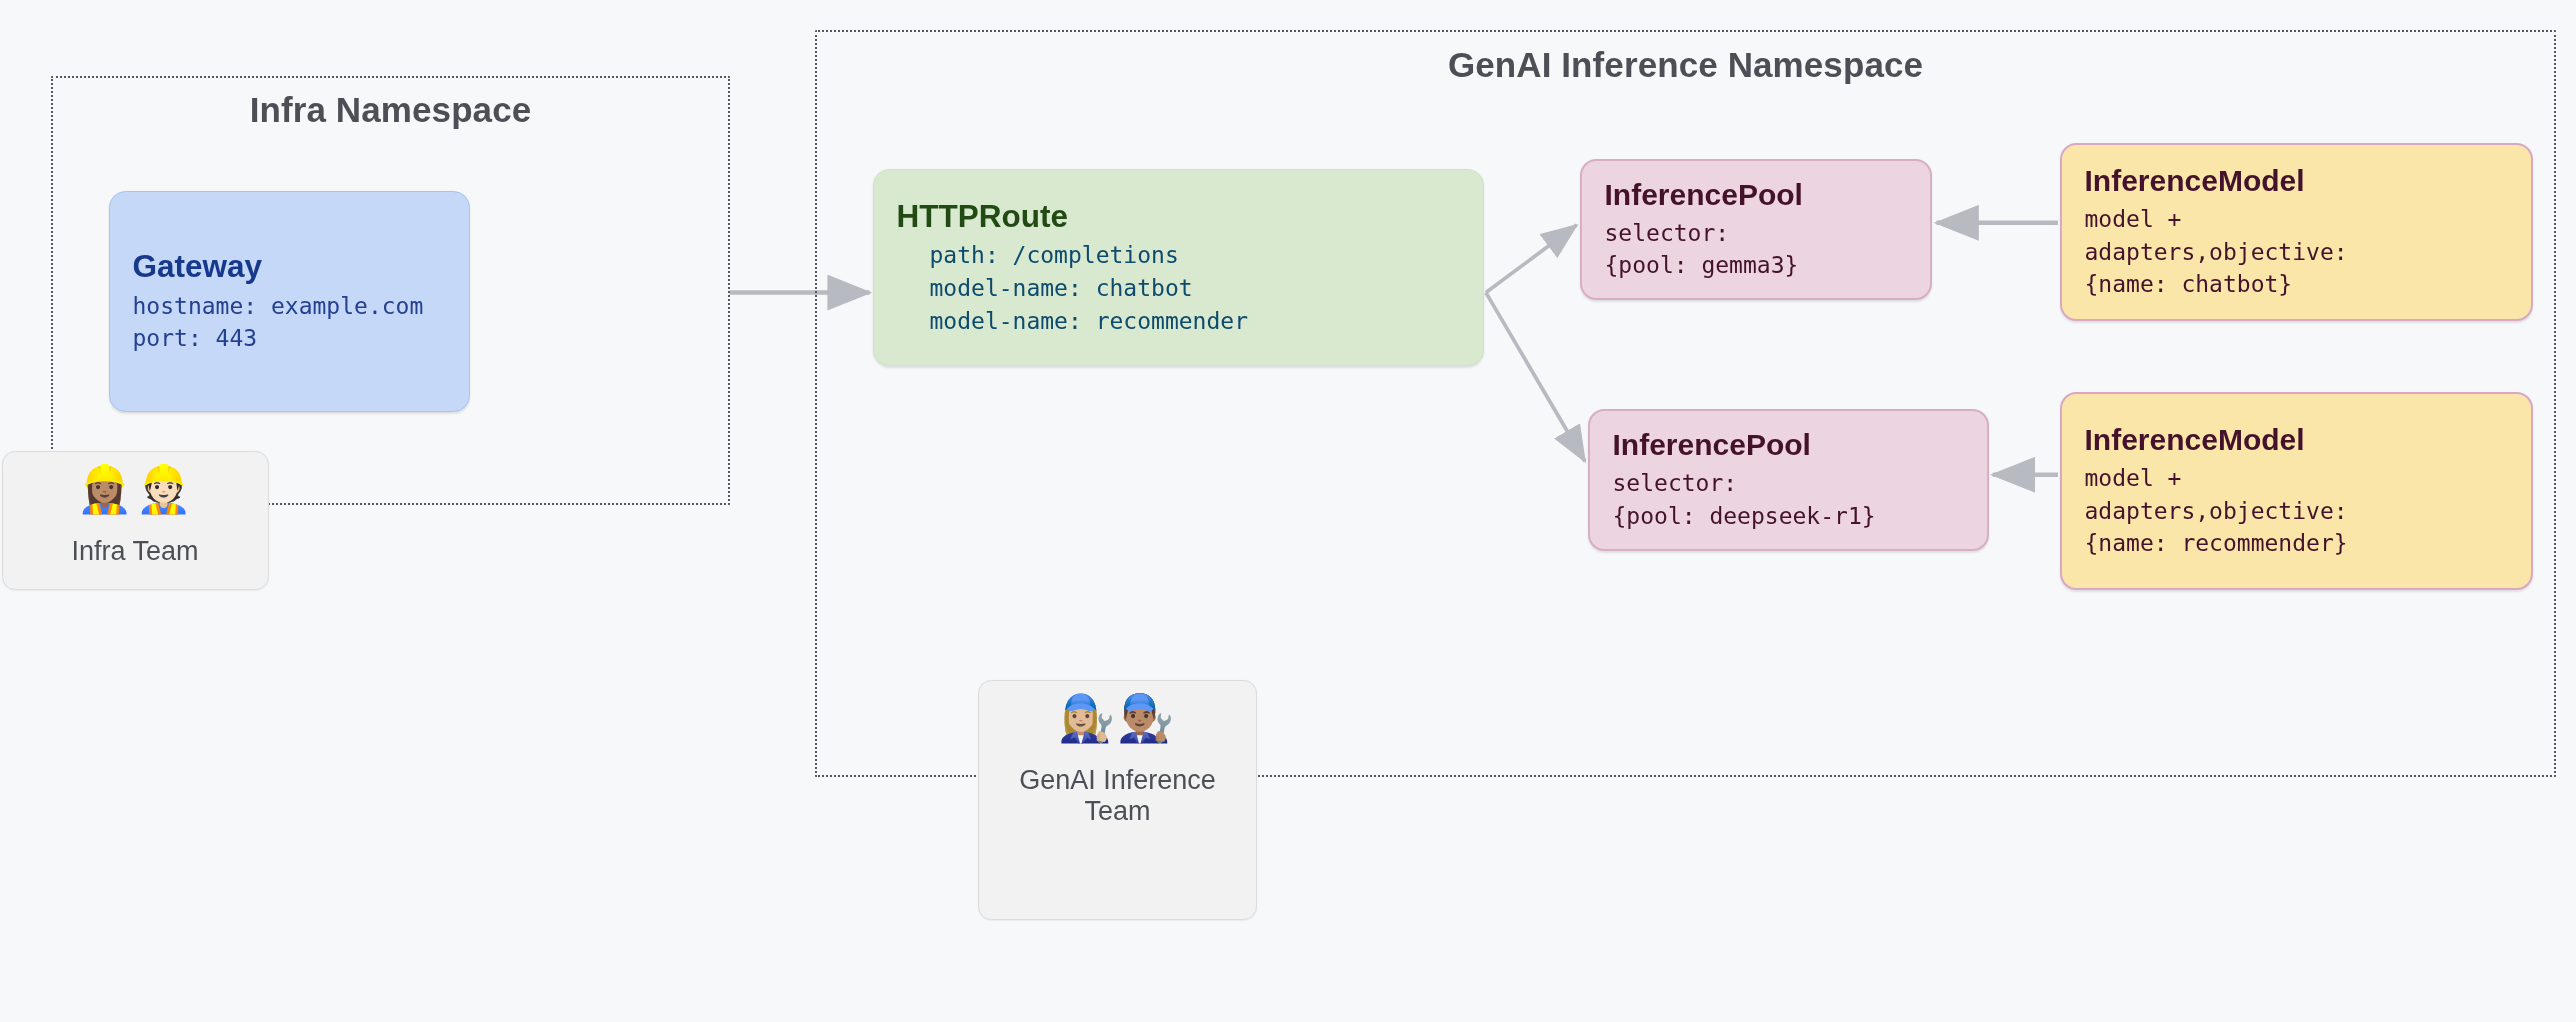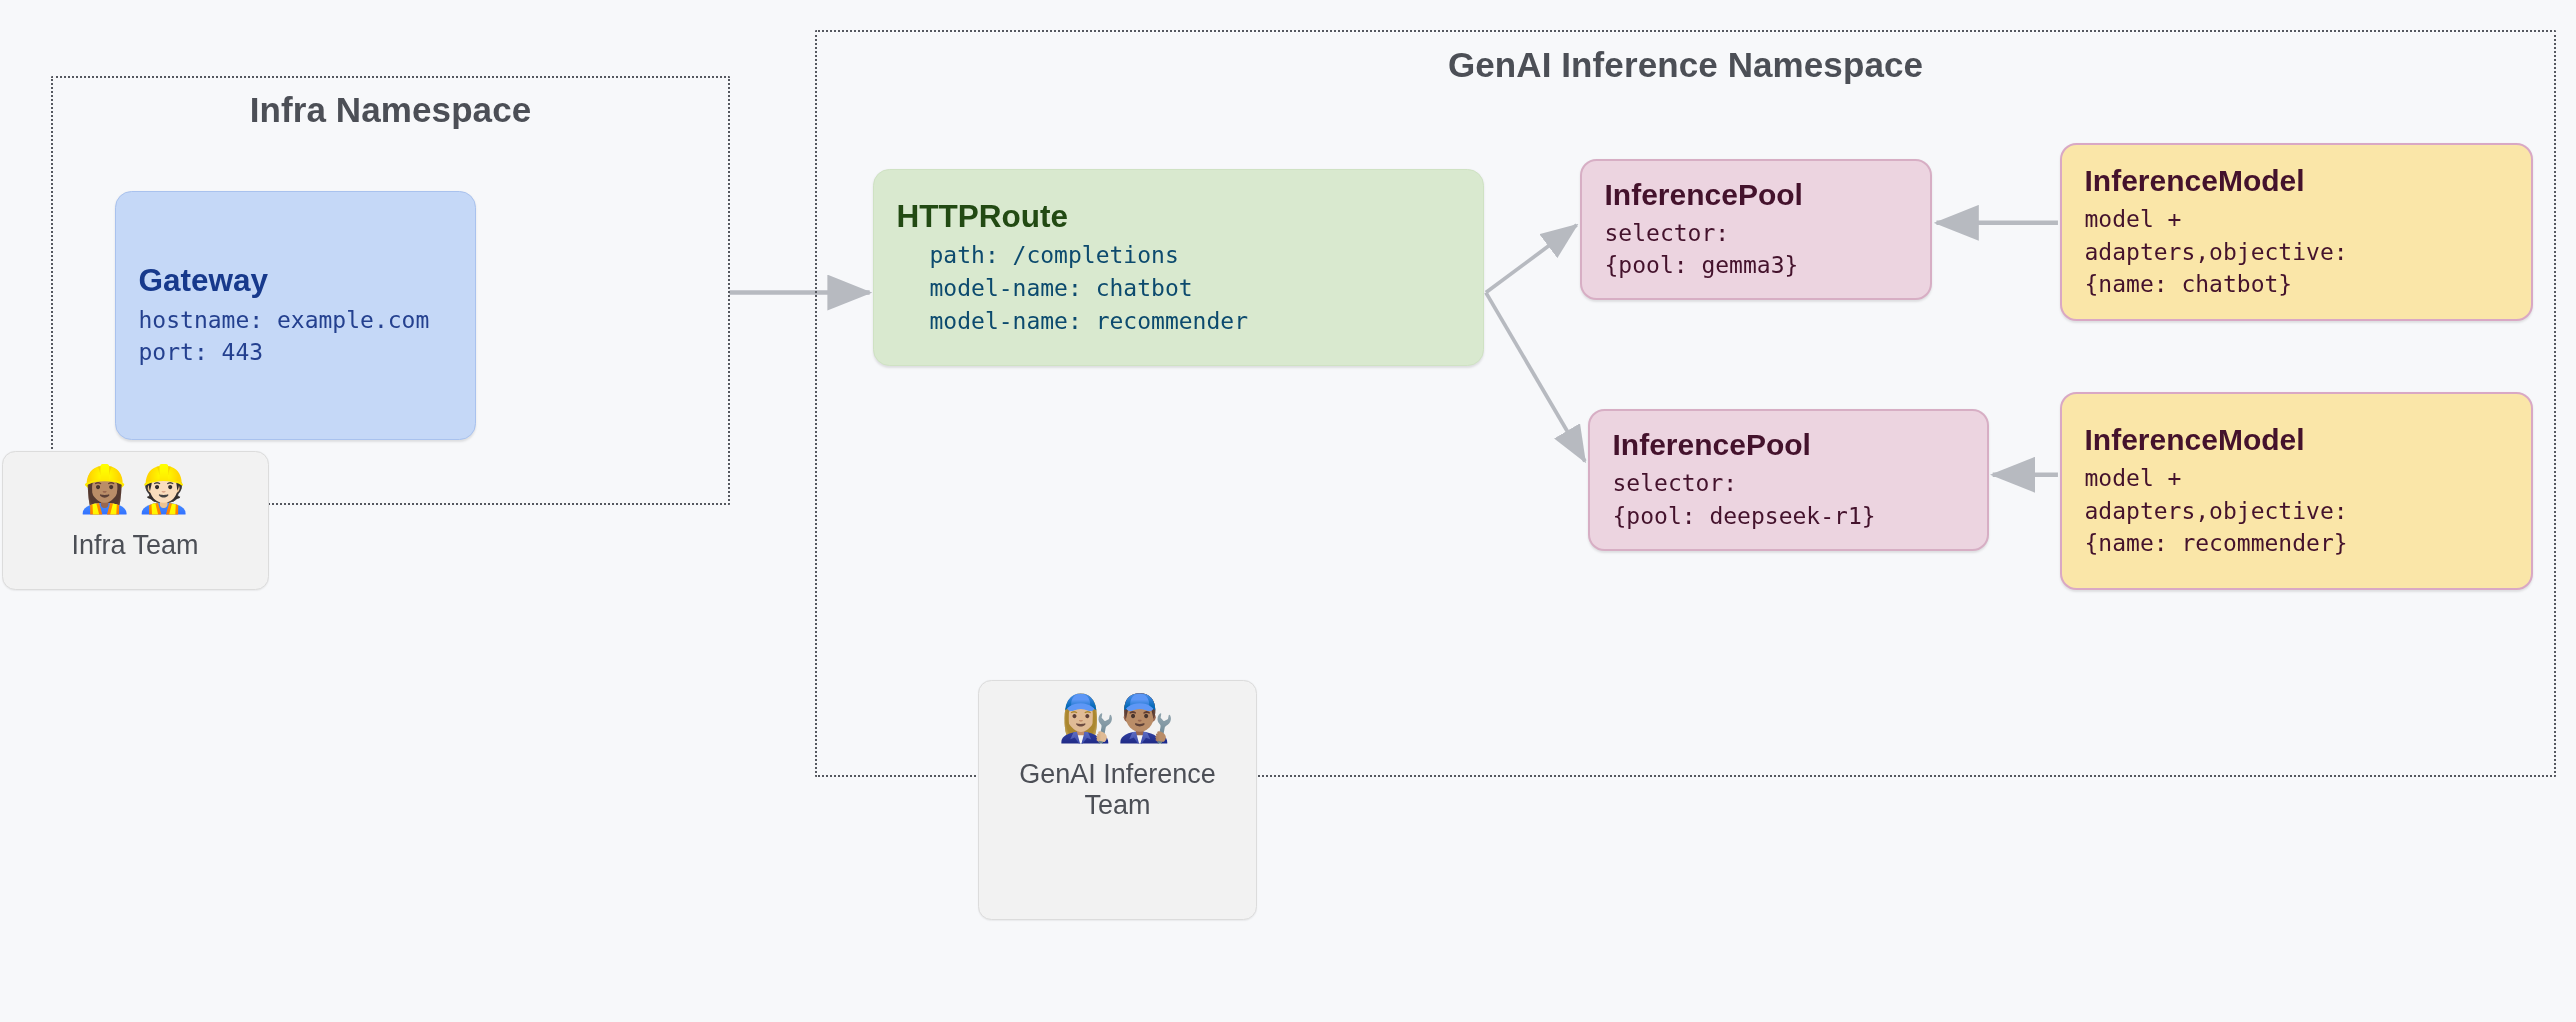--- a/index.html
+++ b/index.html
@@ -64,21 +64,21 @@
   }
   .node-body {
     font-family: "DejaVu Sans Mono", monospace;
     font-size: 23px;
     line-height: 1.42;
     white-space: pre;
   }
 
   
   .node-gateway {
-    left: 115px; top: 191px; width: 361px; height: 249px;
+    left: 109px; top: 191px; width: 361px; height: 221px;
     background: #c5d8f7;
     border: 1.5px solid #a9c2ee;
     justify-content: center;
   }
   .node-gateway .node-title { color: #17398c; font-size: 31.5px; }
   .node-gateway .node-body  { color: #24408f; }
 
   
   .node-httproute {
     left: 873px; top: 169px; width: 611px; height: 197px;
@@ -123,21 +123,21 @@
     padding: 13.5px 10.5px 13.5px 10.5px;
     box-shadow: 0 0.7px 1.5px rgba(0,0,0,0.06);
   }
   .team-emoji {
     font-size: 46px;
     line-height: 1.0;
     letter-spacing: 1.5px;
     white-space: nowrap;
   }
   .team-label {
-    margin-top: 18px;
+    margin-top: 24px;
     font-size: 27px;
     color: #4c4f56;
     text-align: center;
     line-height: 1.18;
     font-family: "Liberation Sans", sans-serif;
   }
   .team-infra { left: 1.5px;    top: 451px; width: 267px; height: 139px; }
   .team-genai { left: 978px; top: 680px; width: 279px; height: 240px; }
 
   

